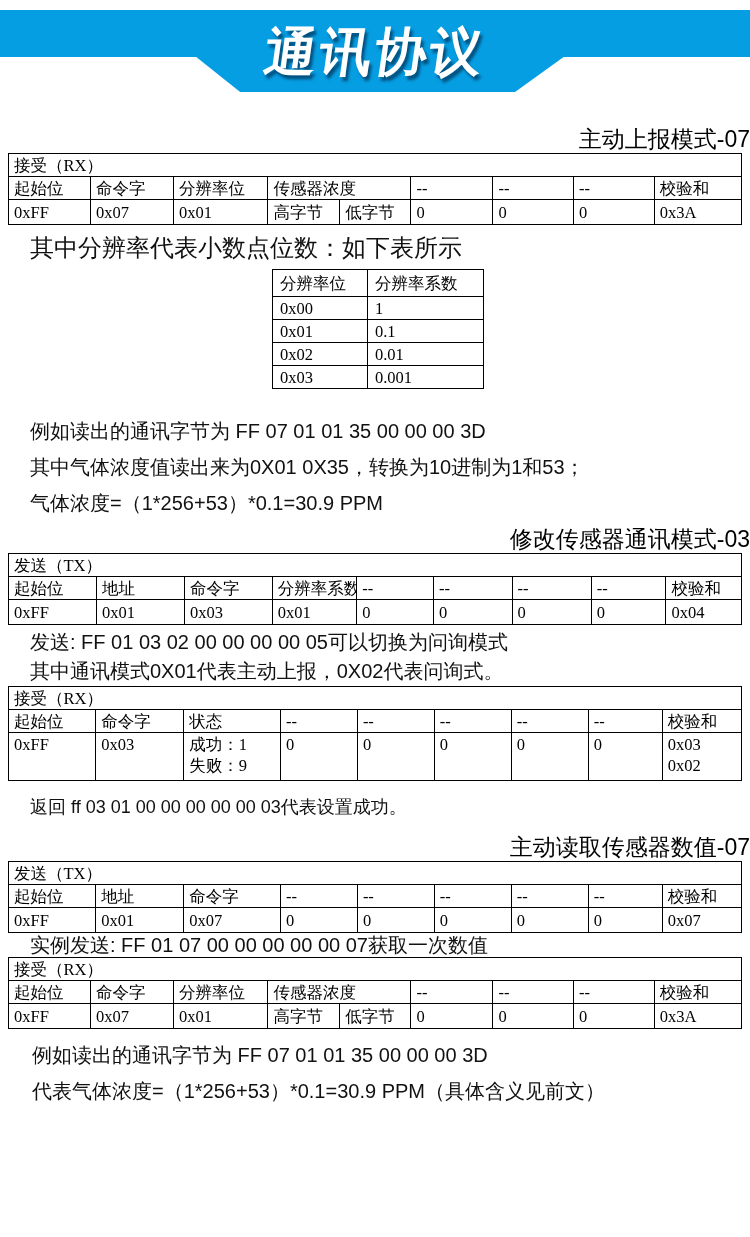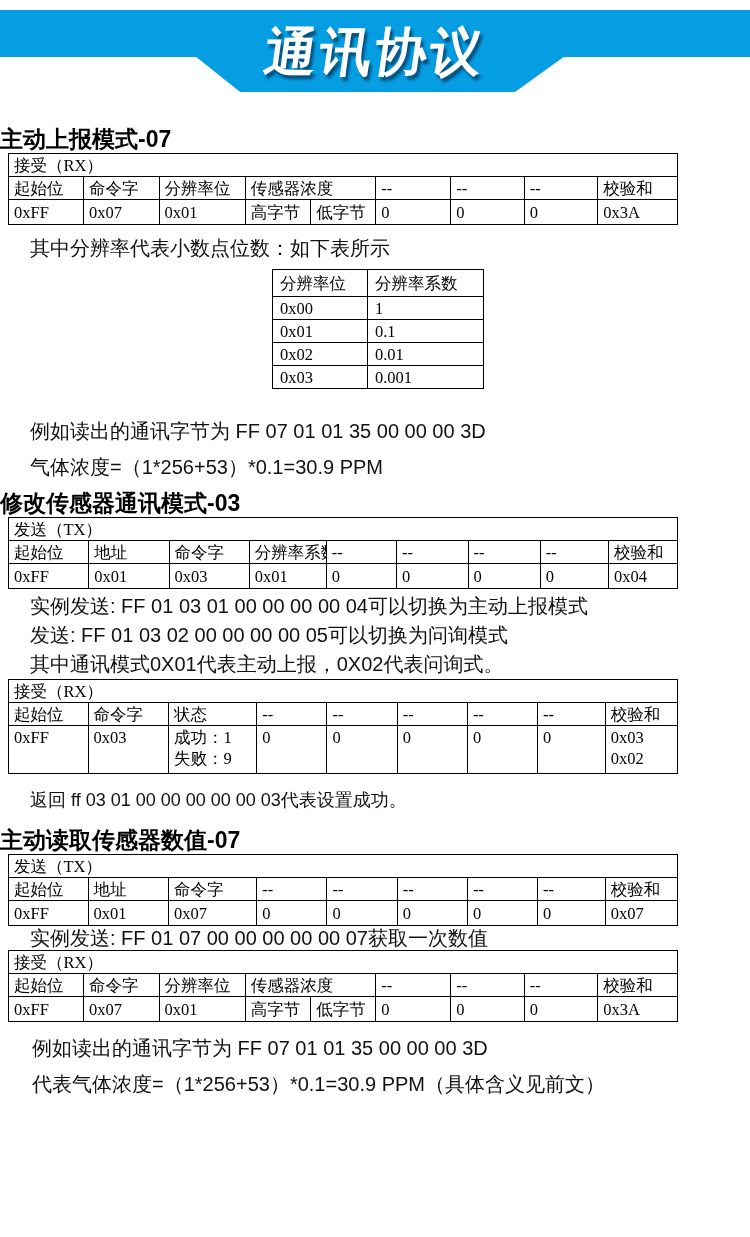--- a/index.html
+++ b/index.html
@@ -9,43 +9,43 @@
   }
   
   .banner{position:relative;margin-top:10px;height:82px;}
   .banner-bar{position:absolute;top:0;left:0;right:0;height:47px;background:#069ee3;}
   .banner-trap{position:absolute;top:46px;left:195px;width:370px;height:36px;background:#069ee3;
     clip-path:polygon(0 0,100% 0,86.5% 100%,12.2% 100%);}
   .banner-title{position:absolute;top:4px;left:0;width:100%;text-align:center;
     font-size:52px;font-weight:900;color:#ffffff;letter-spacing:3px;
     transform:skewX(-8deg);text-shadow:3px 4px 3px rgba(0,15,40,.55);line-height:76px;}
   
-  .sec-title{font-size:23px;font-weight:700;text-align:left;line-height:28px;color:#000;}
+  .sec-title{font-size:23px;font-weight:400;text-align:right;line-height:28px;color:#000;}
   .st1{margin-top:33px;}
   .st2{margin-top:4px;}
   .st3{margin-top:12px;}
   
-  table.ptable{border-collapse:collapse;table-layout:fixed;width:670px;margin:0 0 0 8px;
+  table.ptable{border-collapse:collapse;table-layout:fixed;width:734px;margin:0 0 0 8px;
     font-family:"Liberation Serif","DejaVu Serif",serif;font-size:16.5px;color:#000;}
   table.ptable td{border:1px solid #000;padding:0 5px;height:22px;line-height:21px;
     overflow:hidden;white-space:nowrap;}
   table.ptable tr.vrow td{height:24px;}
   table.ptable tr.tall td{height:46px;vertical-align:top;line-height:21px;padding-top:1px;}
   .mt-t1{margin-top:8px;}
   .mt-t2{margin-top:9px;}
   .mt-t3{margin-top:0px;}
   .mt-t4{margin-top:30px;}
   .mt-t5{margin-top:1px;}
   
   table.rtable{border-collapse:collapse;table-layout:fixed;width:212px;margin:8px 0 0 272px;
     font-family:"Liberation Serif","DejaVu Serif",serif;font-size:16.5px;color:#000;}
   table.rtable td{border:1px solid #000;padding:0 7px;height:22px;line-height:21px;white-space:nowrap;}
   table.rtable tr.rhead td{height:26px;}
   
-  .note{margin:10px 0 0 30px;font-size:20px;line-height:26px;font-weight:500;}
+  .note{margin:10px 0 0 30px;font-size:24px;line-height:26px;font-weight:500;}
   .para{margin:24px 0 0 30px;}
   .para p{margin:0;font-size:20px;line-height:36px;font-weight:500;}
   .lines3{margin:3px 0 0 30px;}
   .lines3 p{margin:0;font-size:20px;line-height:29px;font-weight:500;}
   .return-line{margin:12px 8px 0 30px;font-size:18px;line-height:28px;font-weight:500;}
   .send-example{margin:0 0 0 30px;font-size:20px;line-height:24px;font-weight:500;}
   .final{margin:8px 0 0 32px;}
   .final p{margin:0;font-size:20px;line-height:36px;font-weight:500;}
 </style>
 </head>
@@ -125,20 +125,21 @@
   </tr>
   <tr>
     <td>0x03</td>
     <td>0.001</td>
   </tr>
 </tbody>
   </table>
 
 <div class="para">
   <p>例如读出的通讯字节为 FF 07 01 01 35 00 00 00 3D</p>
+  <p>其中气体浓度值读出来为0X01 0X35，转换为10进制为1和53；</p>
   <p>气体浓度=（1*256+53）*0.1=30.9 PPM</p>
 </div>
 
 <div class="sec-title st2">修改传感器通讯模式-03</div>
 
 <table class="ptable mt-t2">
   <colgroup>
     <col style="width:12.0%">
       <col style="width:12.0%">
       <col style="width:12.0%">
@@ -172,21 +173,20 @@
     <td>0</td>
     <td>0</td>
     <td>0</td>
     <td>0</td>
     <td>0x04</td>
   </tr>
 </tbody>
   </table>
 
 <div class="lines3">
-  <p>实例发送: FF 01 03 01 00 00 00 00 04可以切换为主动上报模式</p>
   <p>发送: FF 01 03 02 00 00 00 00 05可以切换为问询模式</p>
   <p>其中通讯模式0X01代表主动上报，0X02代表问询式。</p>
 </div>
 
 <table class="ptable mt-t3">
   <colgroup>
     <col style="width:11.9%">
       <col style="width:12.0%">
       <col style="width:13.2%">
     <col style="width:10.5%">

